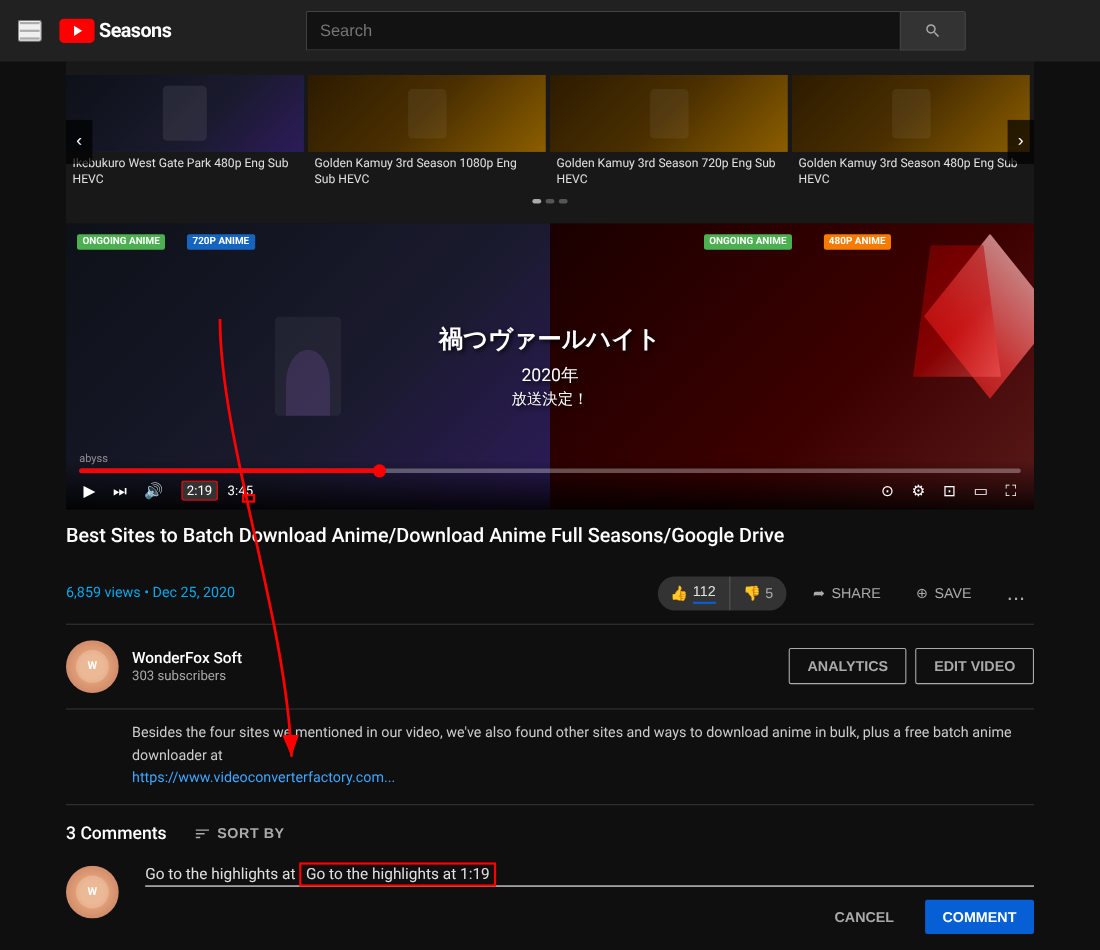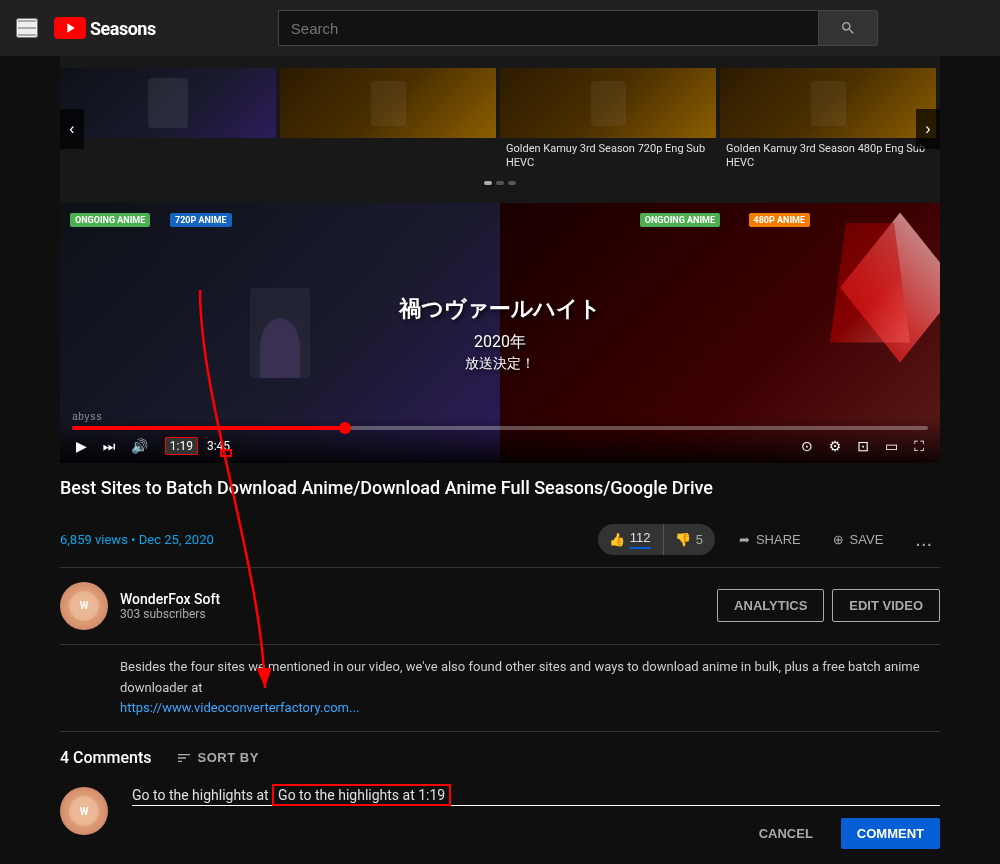--- a/index.html
+++ b/index.html
@@ -306,21 +306,20 @@
       display: flex;
       align-items: center;
       gap: 8px;
     }
     .watermark {
       position: absolute;
       bottom: 40px;
       left: 12px;
       font-size: 10px;
       color: rgba(255,255,255,0.5);
-      font-family: Liberation Mono, monospace;
     }
 
     
     .video-info {
       padding: 12px 0;
       border-bottom: 1px solid #333;
     }
     .video-title {
       font-size: 18px;
       font-weight: 500;
@@ -580,27 +579,29 @@
 
   <div class="carousel">
     <button class="carousel-prev">‹</button>
     <div class="carousel-inner">
       <div class="thumb-item">
         <div class="thumb-img thumb-img-1">
           <div style="position:absolute;inset:0;background:linear-gradient(135deg,#0d1117 0%,#1a1a2e 60%,#2d1b5a 100%);display:flex;align-items:center;justify-content:center;">
             <div style="width:40px;height:50px;background:rgba(255,255,255,0.08);border-radius:4px;"></div>
           </div>
         </div>
+        <div class="thumb-title">Ikebukuro West Gate Park 480p Eng Sub HEVC</div>
       </div>
       <div class="thumb-item">
         <div class="thumb-img thumb-img-2">
           <div style="position:absolute;inset:0;background:linear-gradient(135deg,#2d1b00 0%,#4a2f00 50%,#8b5e00 100%);display:flex;align-items:center;justify-content:center;">
             <div style="width:35px;height:45px;background:rgba(255,255,255,0.06);border-radius:4px;"></div>
           </div>
         </div>
+        <div class="thumb-title">Golden Kamuy 3rd Season 1080p Eng Sub HEVC</div>
       </div>
       <div class="thumb-item">
         <div class="thumb-img thumb-img-3">
           <div style="position:absolute;inset:0;background:linear-gradient(135deg,#2d1b00 0%,#4a2f00 50%,#8b5e00 100%);display:flex;align-items:center;justify-content:center;">
             <div style="width:35px;height:45px;background:rgba(255,255,255,0.06);border-radius:4px;"></div>
           </div>
         </div>
         <div class="thumb-title">Golden Kamuy 3rd Season 720p Eng Sub HEVC</div>
       </div>
       <div class="thumb-item">
@@ -654,21 +655,21 @@
       <div class="progress-bar-container">
         <div class="progress-fill">
           <div class="progress-dot"></div>
         </div>
       </div>
       <div class="controls-row">
         <button class="ctrl-btn">▶</button>
         <button class="ctrl-btn">⏭</button>
         <button class="ctrl-btn">🔊</button>
         <span class="time-display">
-          <span class="time-current">1:19</span>
+          <span class="time-current">2:19</span>
           &nbsp;
           <span>3:45</span>
         </span>
         <span class="watermark">abyss</span>
         <div class="controls-right">
           <button class="ctrl-btn">⊙</button>
           <button class="ctrl-btn">⚙</button>
           <button class="ctrl-btn">⊡</button>
           <button class="ctrl-btn">▭</button>
           <button class="ctrl-btn">⛶</button>
@@ -729,21 +730,21 @@
   </div>
 
   <div class="description">
     <span>Besides the four sites we mentioned in our video, we've also found other sites and ways to download anime in bulk, plus a free batch anime downloader at</span>
     <br>
     <a href="#">https://www.videoconverterfactory.com...</a>
   </div>
 
   <div class="comments-section">
     <div class="comments-header">
-      <span class="comments-count">4 Comments</span>
+      <span class="comments-count">3 Comments</span>
       <button class="sort-btn">
         <svg width="16" height="16" viewBox="0 0 24 24" fill="currentColor">
           <path d="M3 18h6v-2H3v2zM3 6v2h18V6H3zm0 7h12v-2H3v2z"></path>
         </svg>
         <span>SORT BY</span>
       </button>
     </div>
 
     <div class="comment-input-row" id="comment-input-area">
       <div class="avatar">

